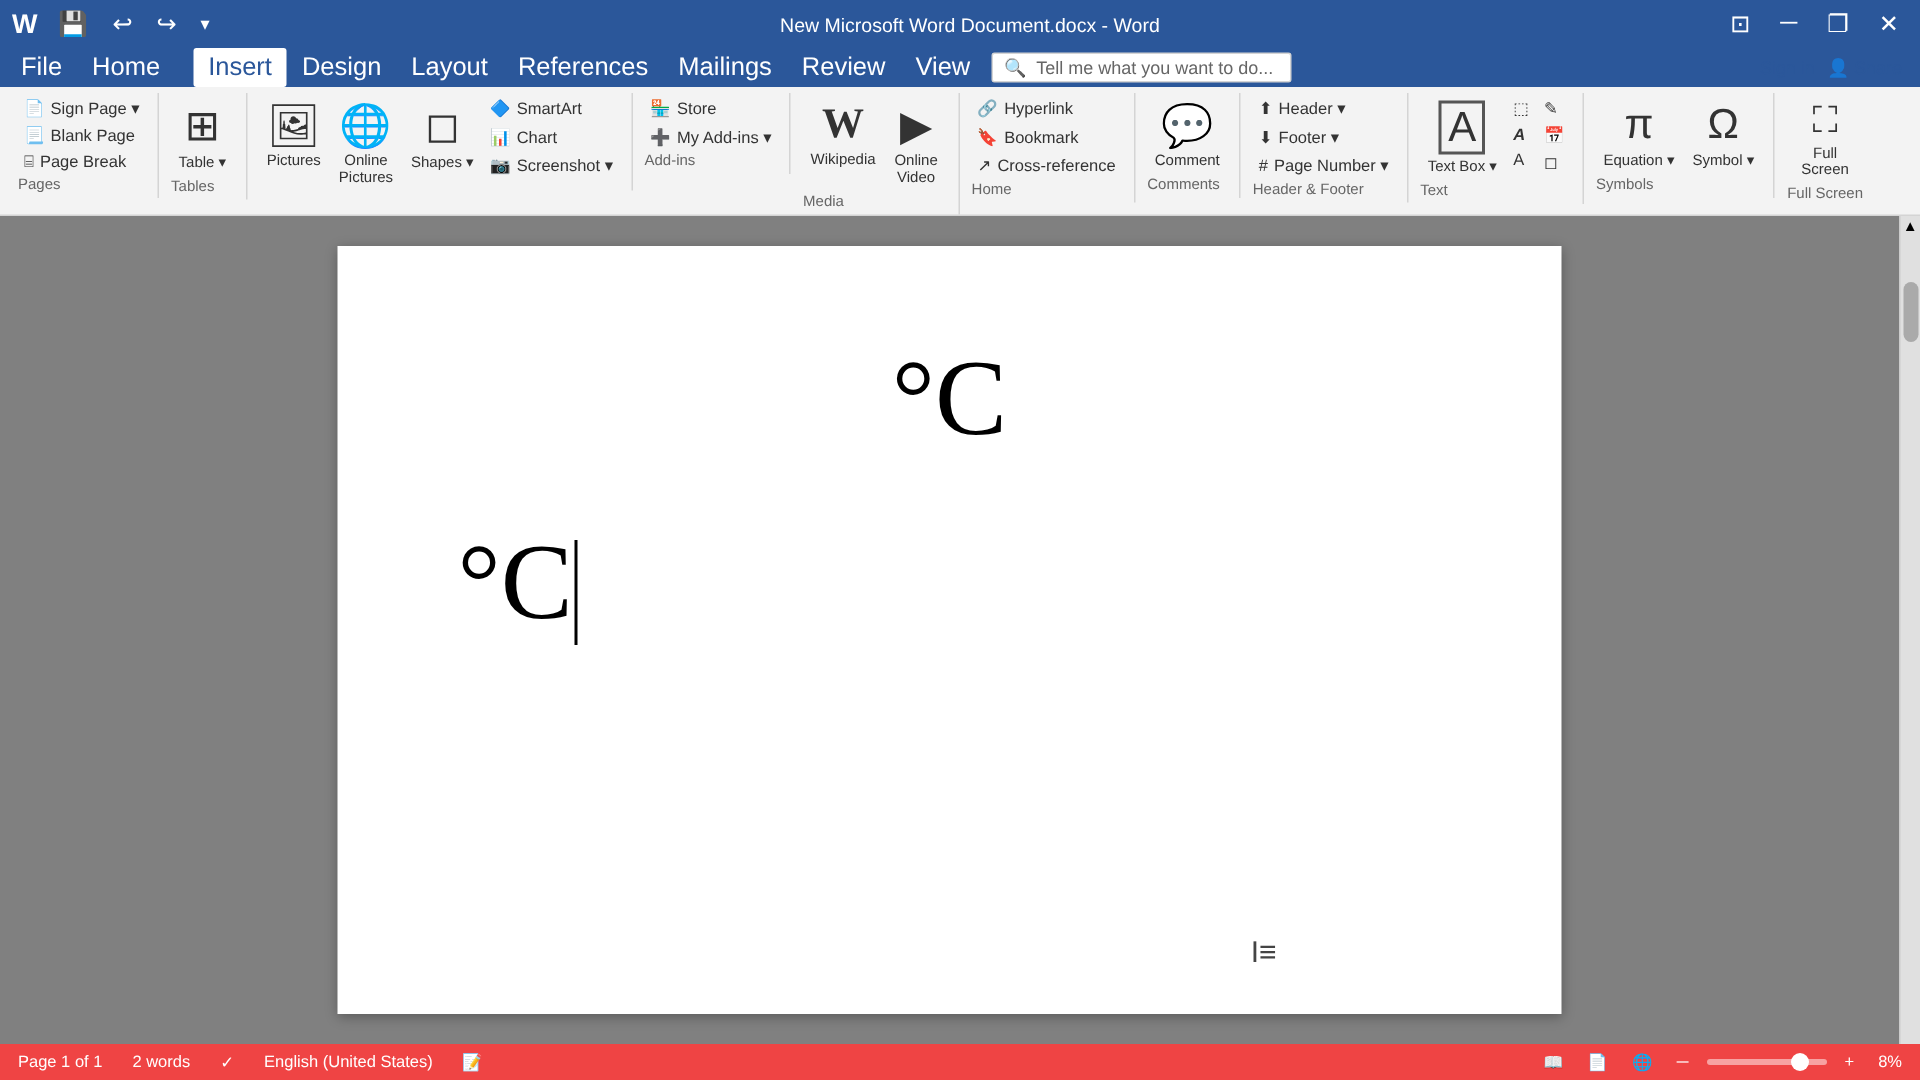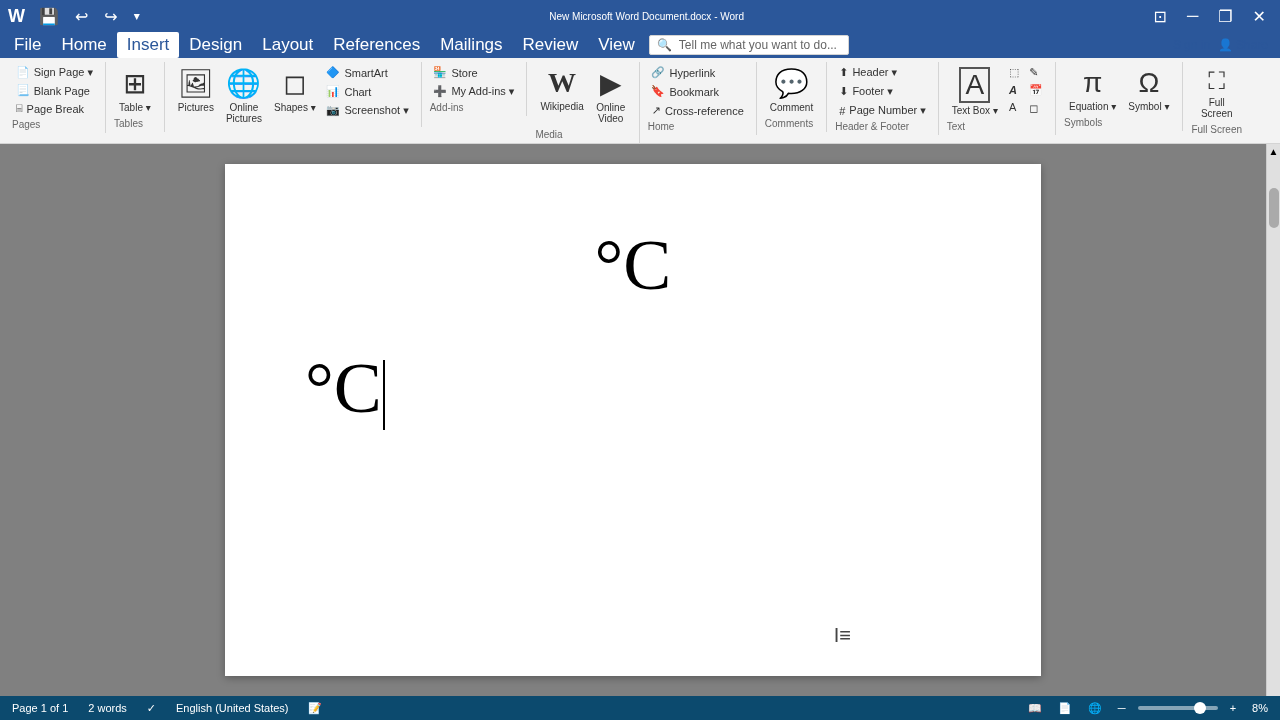--- a/index.html
+++ b/index.html
@@ -10,41 +10,41 @@
       background: #2b579a;
       color: white;
       height: 32px;
       display: flex;
       align-items: center;
       justify-content: space-between;
       padding: 0 8px;
       flex-shrink: 0;
     }
     .title-bar-left { display: flex; align-items: center; gap: 4px; }
-    .title-bar-center { font-size: 10px; font-weight: 400; }
+    .title-bar-center { font-size: 13px; font-weight: 400; }
     .title-bar-right { display: flex; align-items: center; gap: 8px; }
     .title-btn { background: none; border: none; color: white; cursor: pointer; font-size: 16px; padding: 2px 6px; }
 
     
     .menu-bar {
       background: #2b579a;
       color: white;
       height: 26px;
       display: flex;
       align-items: center;
       padding: 0 4px;
       flex-shrink: 0;
     }
     .menu-item {
       padding: 3px 10px;
       cursor: pointer;
       font-size: 17px;
       border-radius: 2px;
     }
-    .menu-item.active { background: white; color: #2b579a; }
+    .menu-item.active { background: white; color: #2b579a; margin-left: 12px; }
 
     
     .ribbon {
       background: #f3f3f3;
       border-bottom: 1px solid #d4d4d4;
       flex-shrink: 0;
       padding: 4px 0 0 0;
     }
     .ribbon-content {
       display: flex;
@@ -195,21 +195,21 @@
     .scrollbar-thumb {
       width: 10px;
       height: 40px;
       background: #aaa;
       border-radius: 5px;
       margin-top: 30px;
     }
 
     
     .status-bar {
-      background: #0c4a6e;
+      background: #ef4444;
       color: white;
       height: 24px;
       display: flex;
       align-items: center;
       padding: 0 8px;
       font-size: 11px;
       flex-shrink: 0;
       justify-content: space-between;
     }
     .status-left { display: flex; align-items: center; gap: 12px; }

